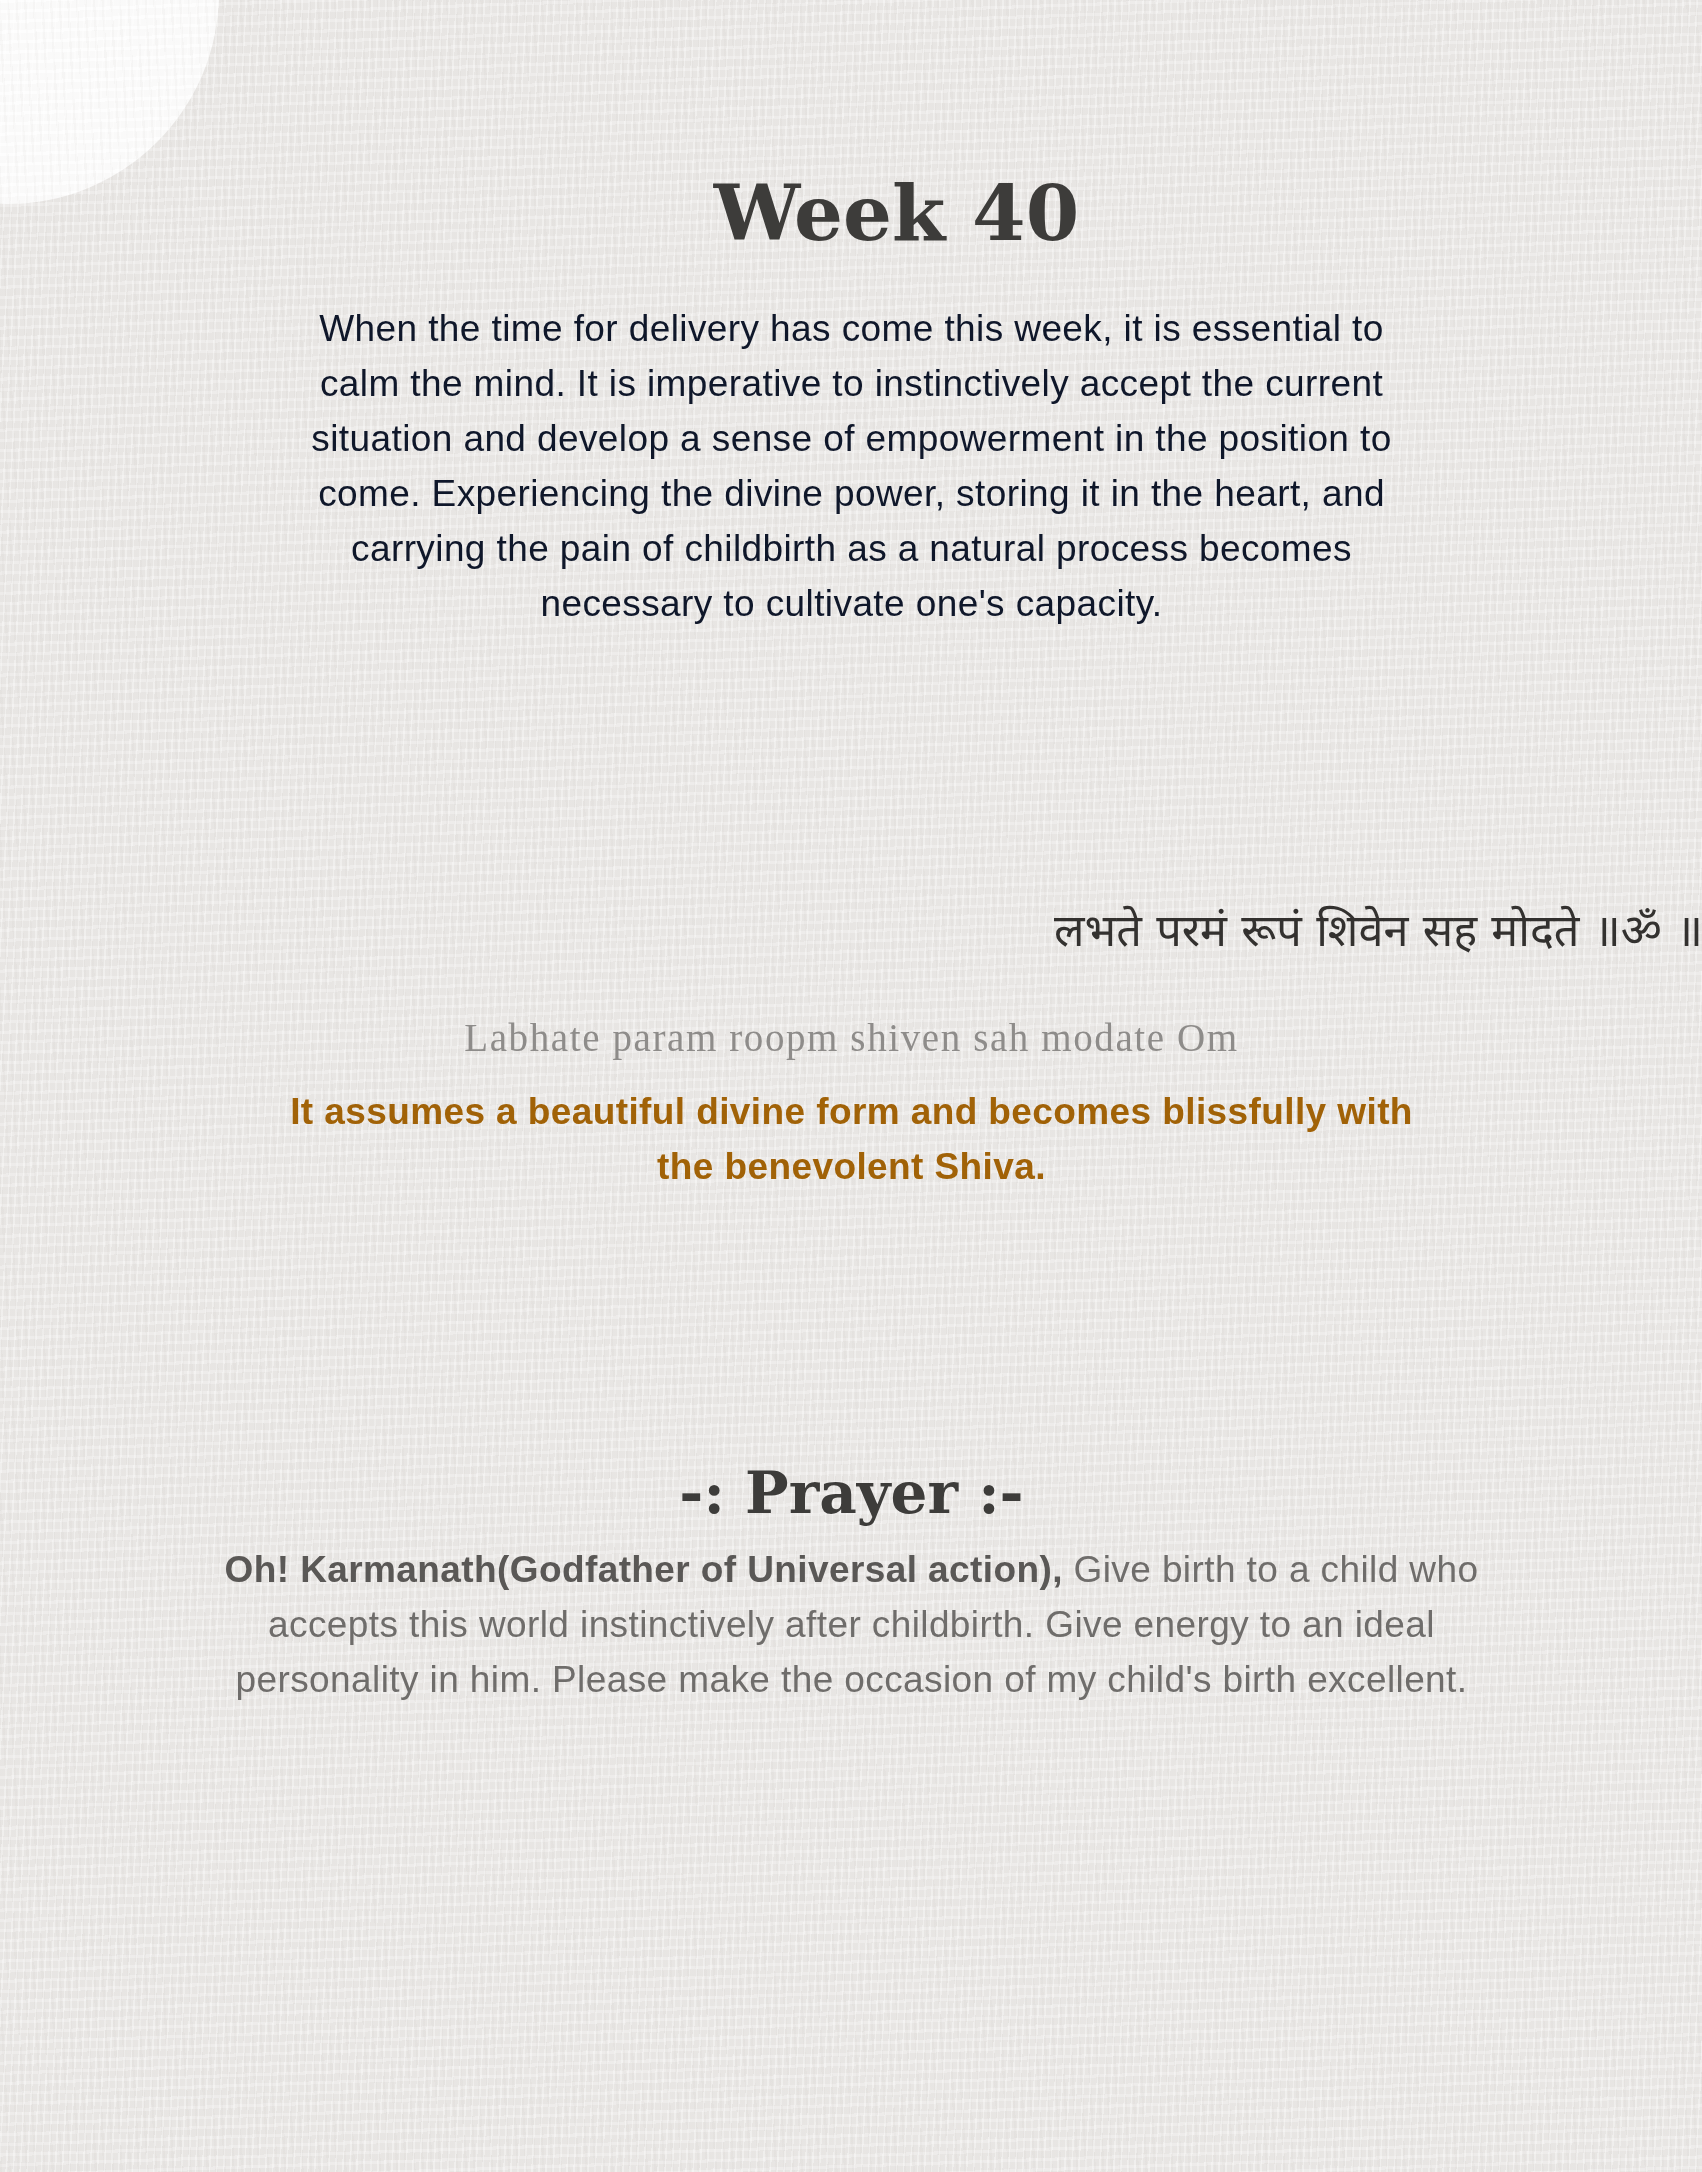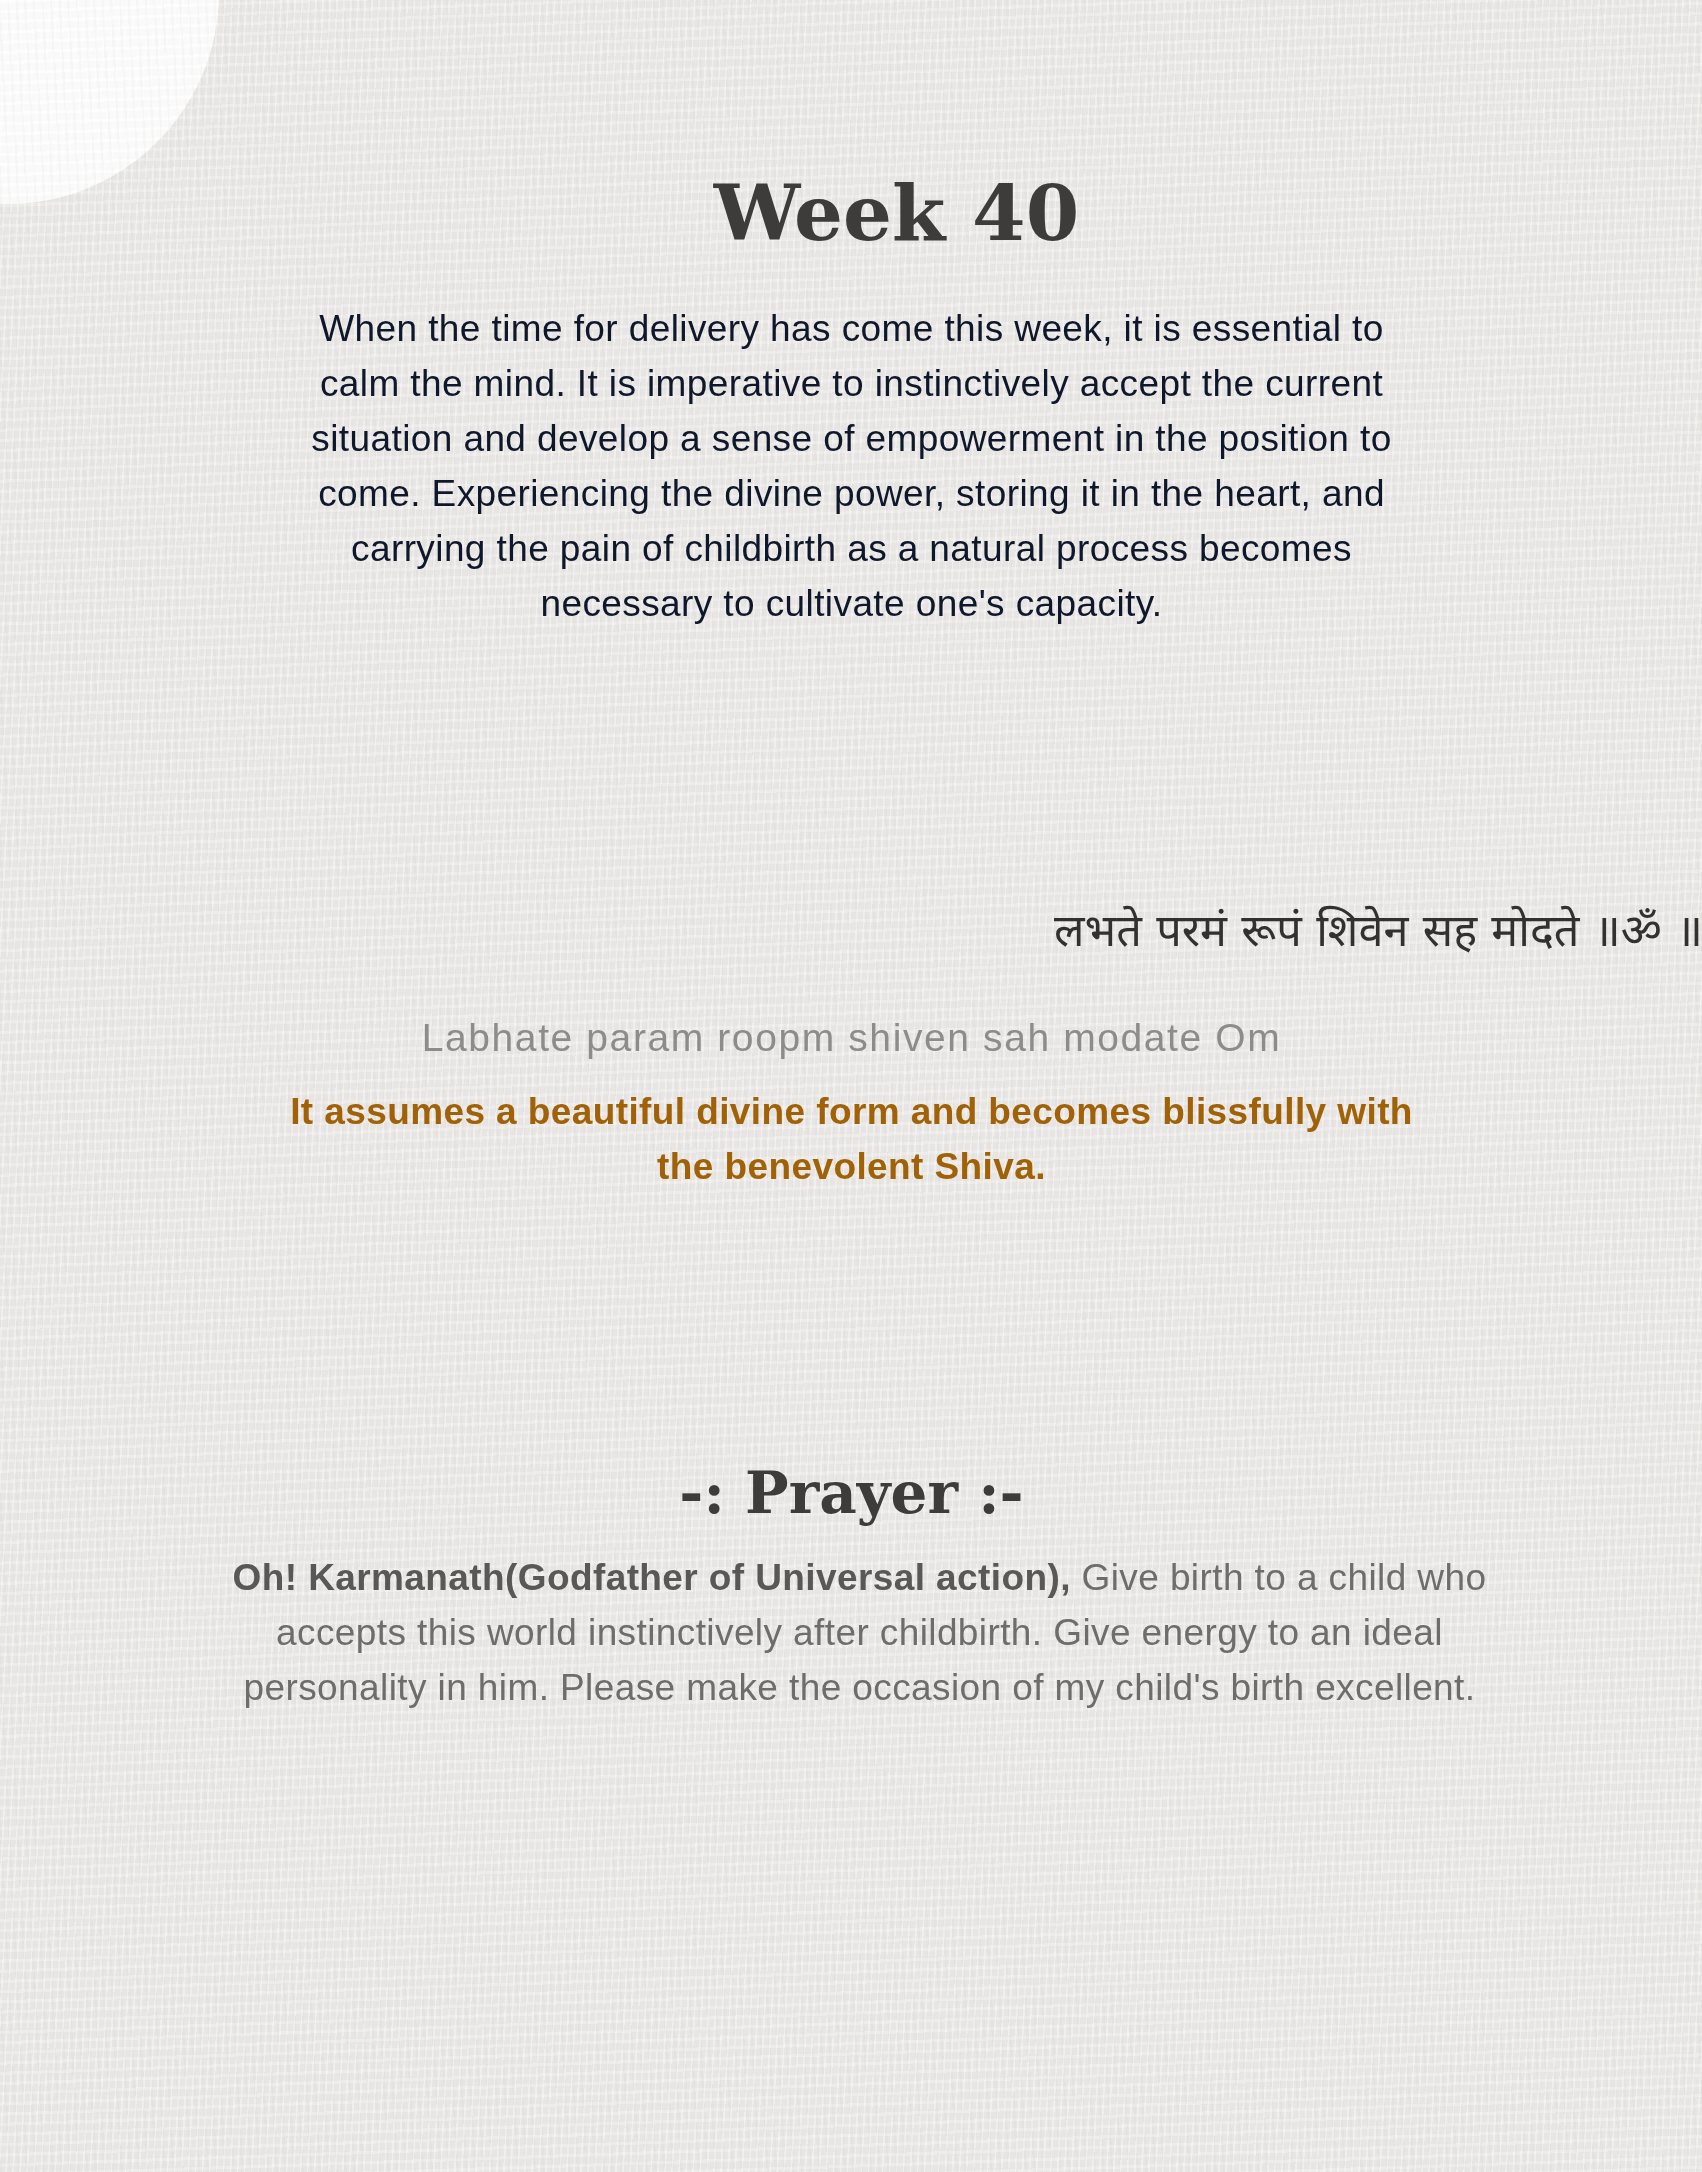--- a/index.html
+++ b/index.html
@@ -72,20 +72,21 @@
   .translit {
     position: absolute;
     top: 1014px;
     left: 0;
     width: 100%;
     text-align: center;
     font-size: 39px;
     line-height: 47px;
     letter-spacing: 1.6px;
     color: #8e8c8a;
+    font-family: Liberation Serif, serif;
   }
   .translation {
     position: absolute;
     top: 1084px;
     left: 50%;
     transform: translateX(-50%);
     width: 1331px;
     text-align: center;
     font-size: 37px;
     line-height: 55px;
@@ -106,21 +107,21 @@
     font-size: 58px;
     line-height: 75px;
     color: #3d3c3a;
   }
   .prayer {
     position: absolute;
     top: 1542px;
     left: 50%;
     transform: translateX(-50%);
     width: 1268px;
-    margin: 8px;
+    margin: 0;
     text-align: center;
     font-size: 37px;
     line-height: 55px;
     letter-spacing: 0.4px;
     color: #6f6d6b;
   }
   .prayer strong {
     font-weight: 700;
     color: #5a5856;
   }

